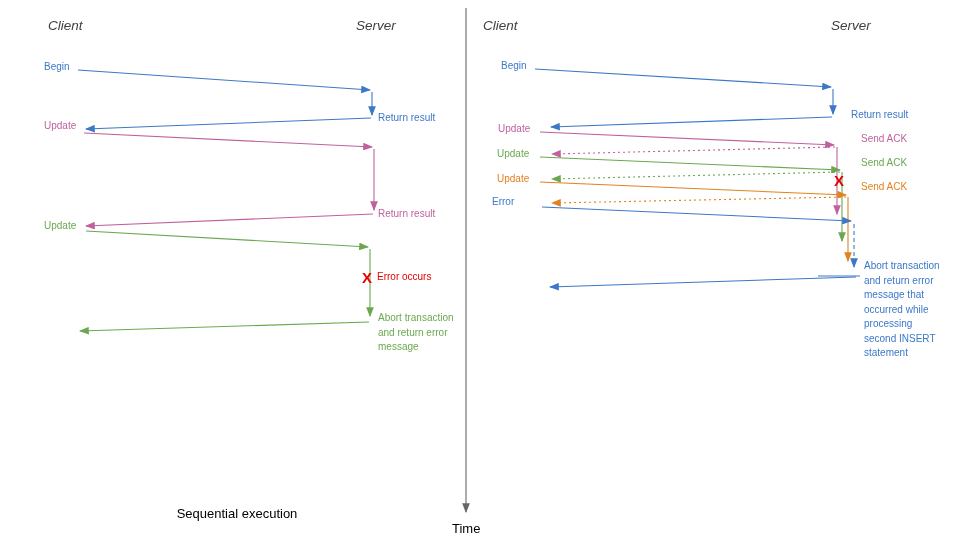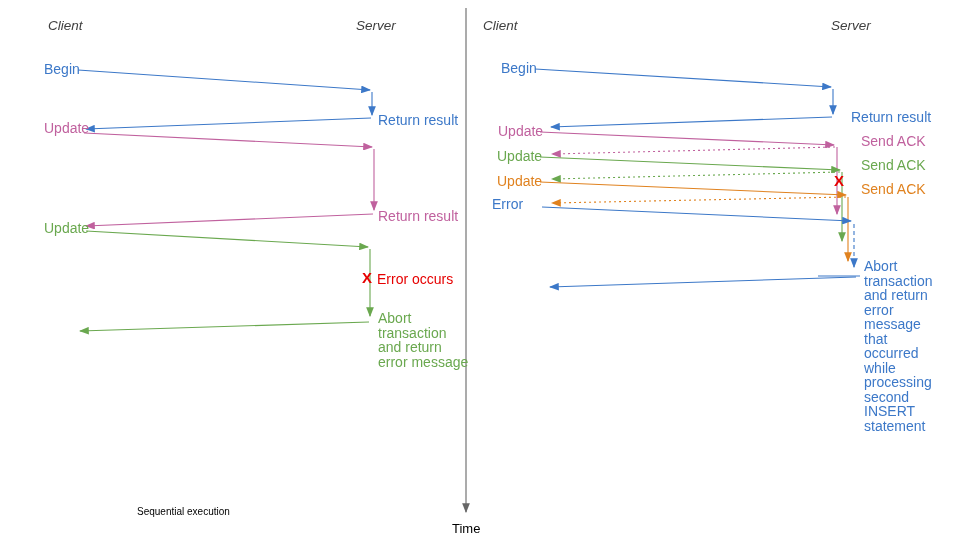--- a/index.html
+++ b/index.html
@@ -3,30 +3,30 @@
 <meta charset="utf-8">
 <style>
   :root{
     --c-blue:#3c78c8; --c-pink:#c0619e; --c-green:#6aa84f; --c-orange:#e0821f;
     --c-red:#e60000; --c-axis:#666666; --c-heading:#3f3f3f; --c-caption:#000000;
   }
   *{margin:0;padding:0;box-sizing:border-box}
   html,body{width:960px;height:540px;background:#fff;font-family:"Liberation Sans",sans-serif;overflow:hidden}
   .canvas{position:relative;width:960px;height:540px;background:#fff}
   svg.layer{position:absolute;left:0;top:0}
-  .lbl{position:absolute;font-size:14px;white-space:nowrap;line-height:1.16}
+  .lbl{position:absolute;font-size:10px;white-space:nowrap;line-height:1.16}
   .italic{font-style:italic}
   .hdr{color:var(--c-heading);font-size:13.5px}
   .c-blue{color:var(--c-blue)}
   .c-pink{color:var(--c-pink)}
   .c-green{color:var(--c-green)}
   .c-orange{color:var(--c-orange)}
   .wrap{white-space:normal;line-height:14.5px}
   .err-x{position:absolute;color:var(--c-red);font-weight:bold;font-size:15px;line-height:1}
-  .caption{position:absolute;font-size:10px;color:var(--c-caption);text-align:left;width:200px}
+  .caption{position:absolute;font-size:13px;color:var(--c-caption);text-align:center;width:200px}
   .time{position:absolute;font-size:13px;color:#000}
   .arrow{fill:none;stroke-width:1.1}
   .dotted{stroke-dasharray:2 3}
   .dashed{stroke-dasharray:4 3;stroke-width:1.1;fill:none}
   .s-blue{stroke:var(--c-blue)}
   .s-pink{stroke:var(--c-pink)}
   .s-green{stroke:var(--c-green)}
   .s-orange{stroke:var(--c-orange)}
   .s-axis{stroke:var(--c-axis)}
   #m-blue path{fill:var(--c-blue)}

